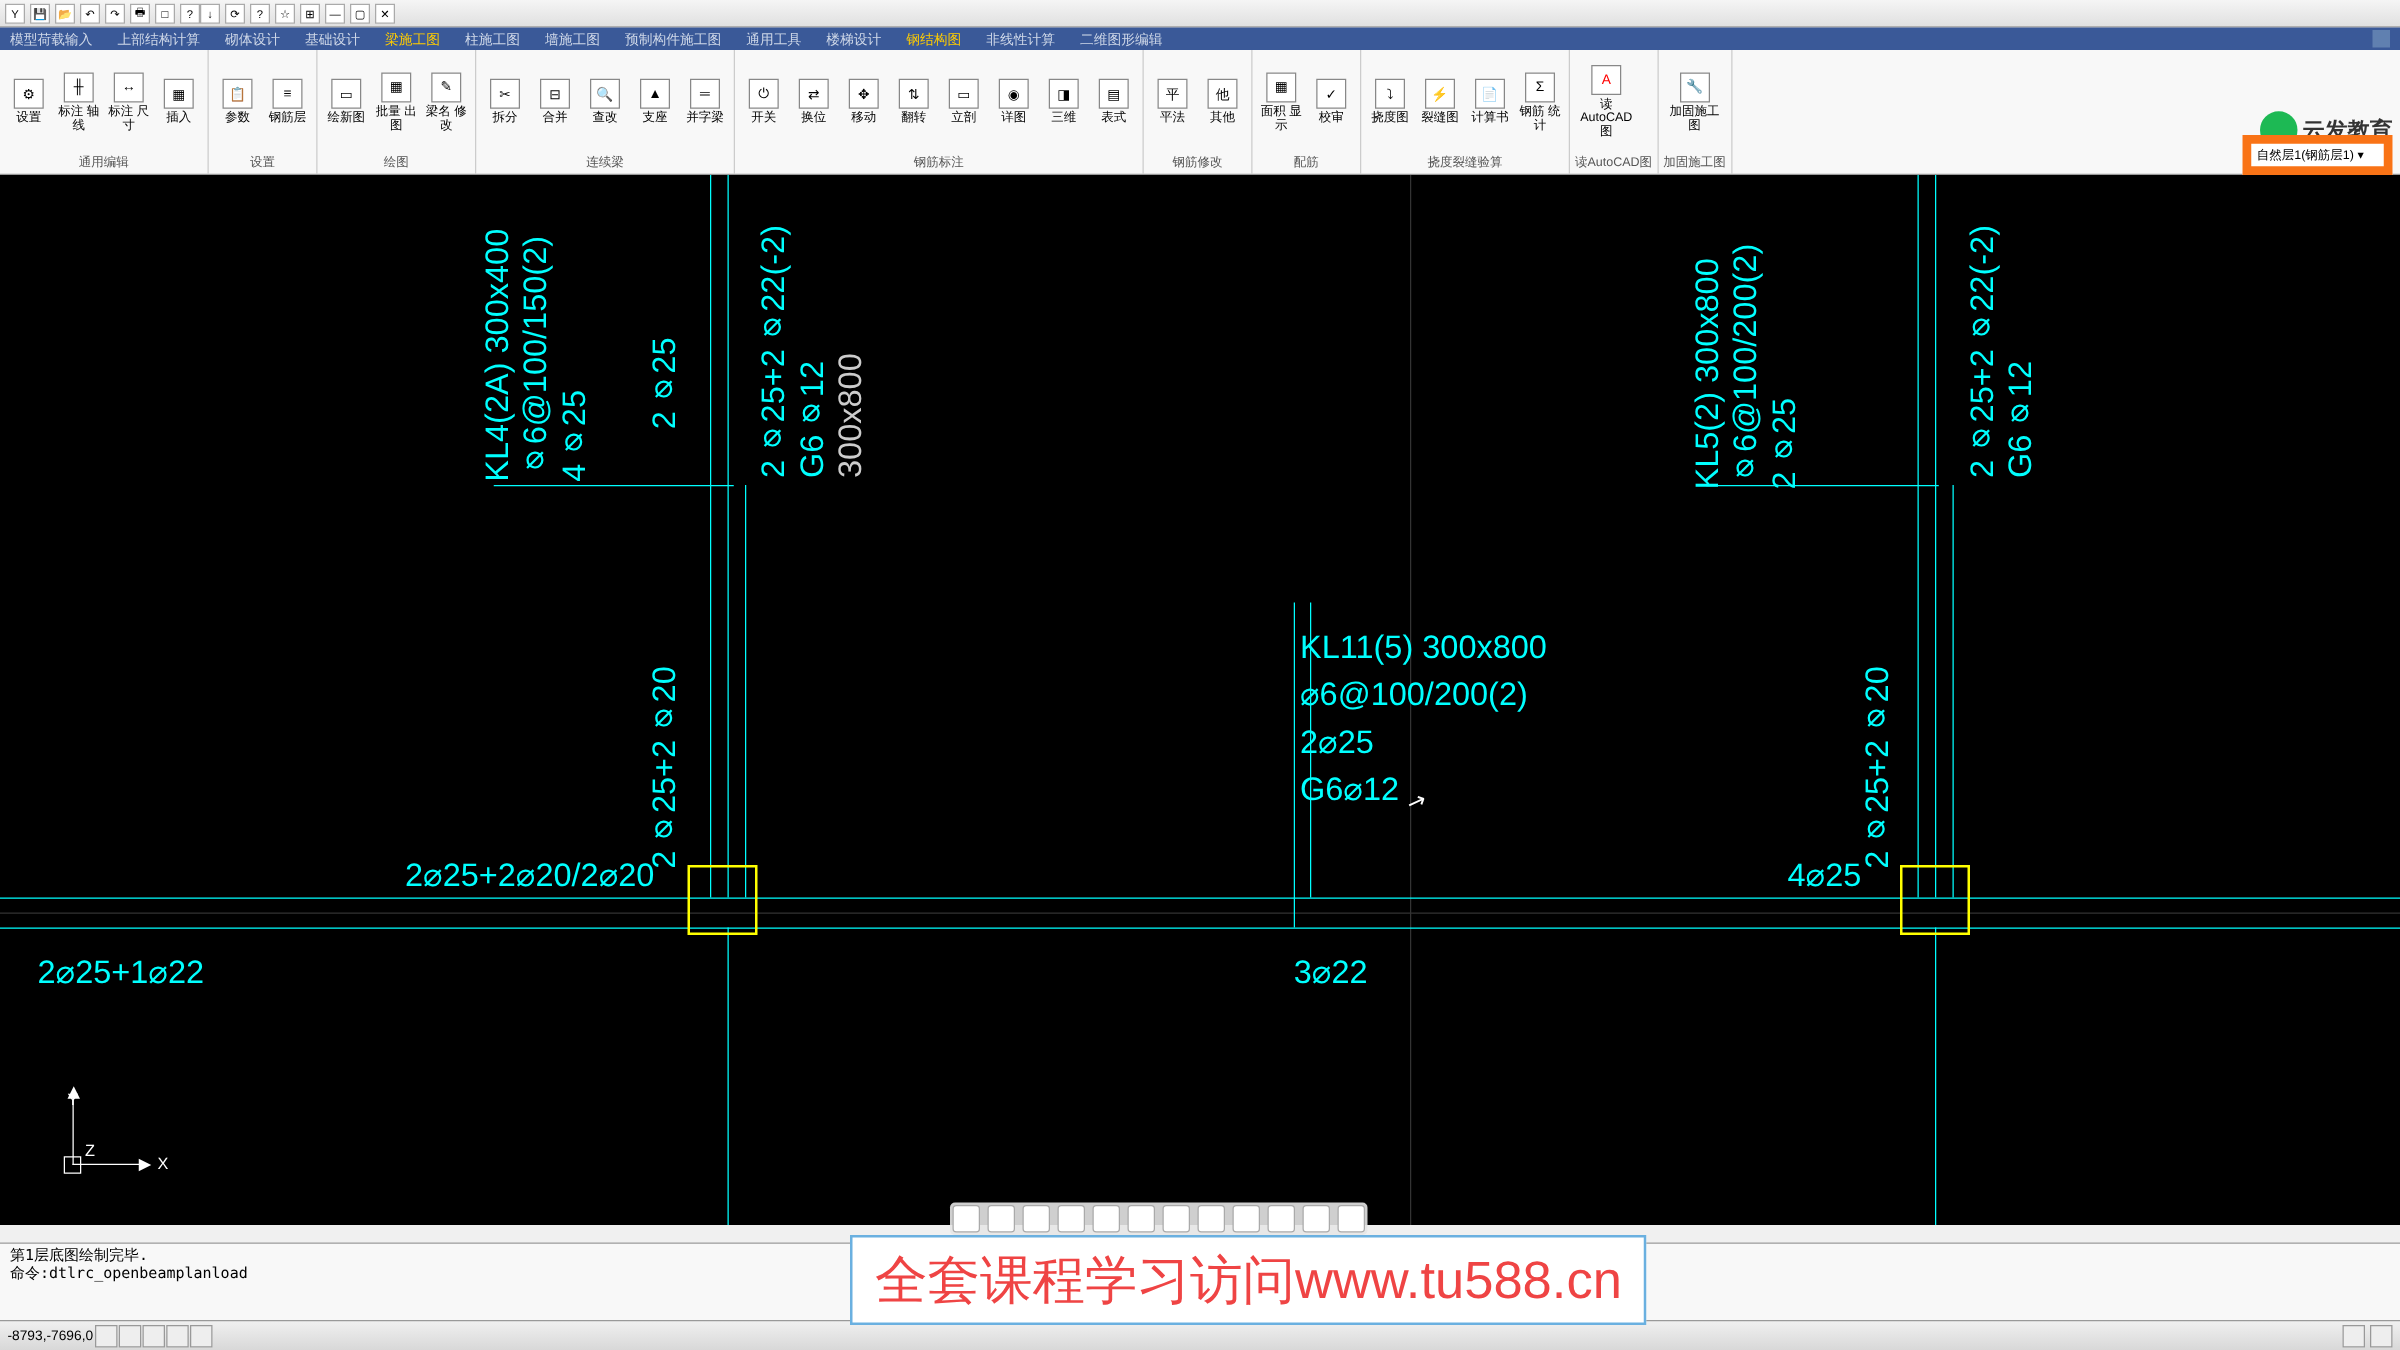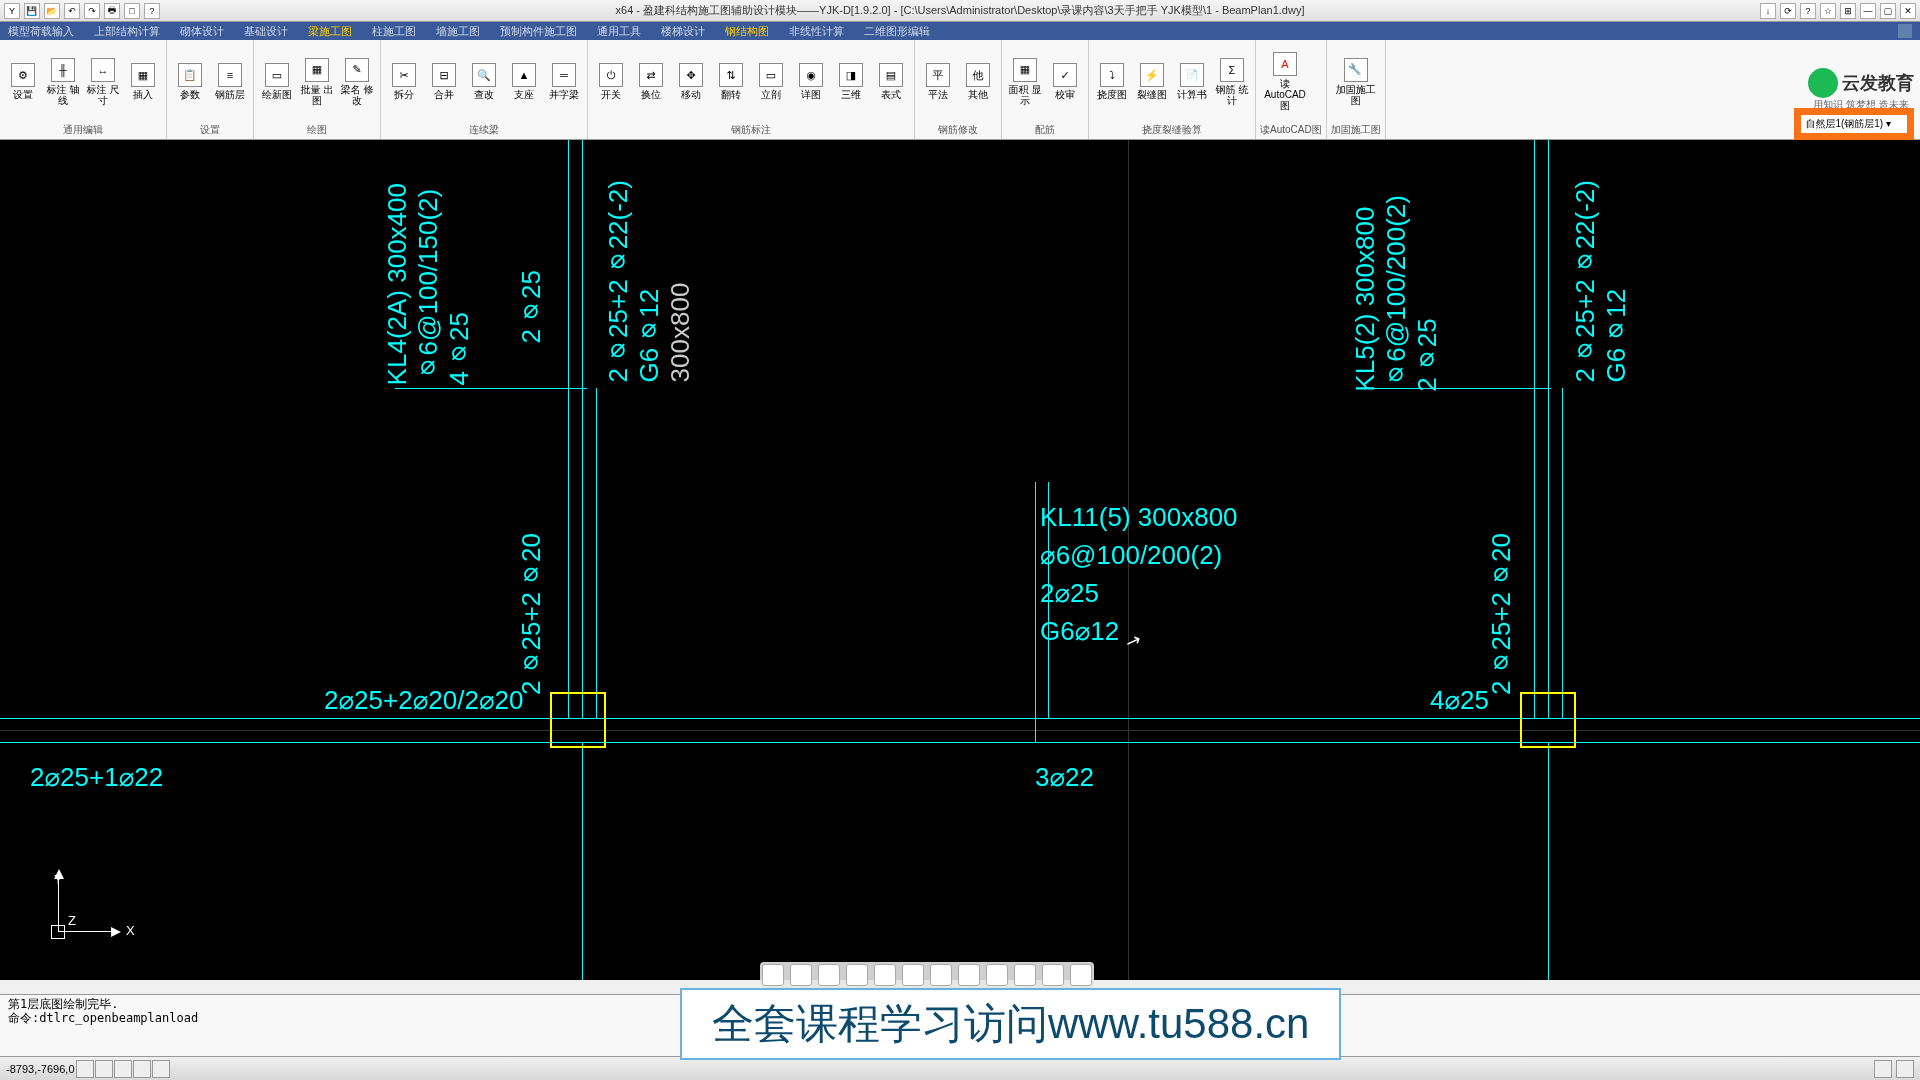--- a/index.html
+++ b/index.html
@@ -17,21 +17,21 @@
 .menu-icon-right { margin-left: auto; width: 14px; height: 14px; background: #6080b0; }
 
 .ribbon { height: 100px; background: #f8f8f8; border-bottom: 1px solid #999; display: flex; }
 .ribbon-group { border-right: 1px solid #ccc; display: flex; flex-direction: column; padding: 2px 4px 0; }
 .ribbon-buttons { display: flex; gap: 2px; flex: 1; }
 .ribbon-btn { display: flex; flex-direction: column; align-items: center; justify-content: center; width: 38px; padding: 2px; cursor: pointer; }
 .ribbon-btn-wide { width: 50px; }
 .ribbon-icon { width: 24px; height: 24px; border: 1px solid #888; background: #fff; margin-bottom: 2px; display: flex; align-items: center; justify-content: center; }
 .ribbon-label { font-size: 10px; text-align: center; line-height: 11px; }
 .ribbon-group-label { font-size: 10px; text-align: center; color: #555; padding: 2px 0; }
-.ribbon-right { margin-left: auto; display: flex; align-items: center; padding: 6px; gap: 8px; }
+.ribbon-right { margin-left: auto; display: flex; align-items: flex-end; padding: 6px; gap: 8px; }
 .logo-area { display: flex; flex-direction: column; align-items: center; }
 .logo-circle { width: 30px; height: 30px; border-radius: 50%; background: #1db954; margin-right: 4px; }
 .logo-wrap { display: flex; align-items: center; }
 .logo-text { font-size: 18px; font-weight: bold; color: #333; }
 .logo-sub { font-size: 10px; color: #666; }
 .layer-select { border: 7px solid #f97316; padding: 2px 16px 2px 4px; background: #fff; font-size: 10px; position: absolute; right: 6px; top: 108px; }
 
 .canvas { position: absolute; top: 140px; left: 0; right: 0; bottom: 100px; background: #000; overflow: hidden; }
 .crosshair-h { position: absolute; height: 1px; background: #333; left: 0; right: 0; top: 590px; }
 .crosshair-v { position: absolute; width: 1px; background: #333; top: 0; bottom: 0; left: 1128px; }
@@ -59,41 +59,40 @@
 .cmd-area { position: absolute; left: 0; right: 0; bottom: 24px; height: 62px; background: #f8f8f8; border-top: 1px solid #999; padding: 2px 8px; font-family: Consolas, monospace; font-size: 12px; }
 .cmd-line { line-height: 14px; }
 .cmd-input { display: flex; }
 
 .status-bar { position: absolute; left: 0; right: 0; bottom: 0; height: 24px; background: linear-gradient(#f0f0f0, #d8d8d8); border-top: 1px solid #999; display: flex; align-items: center; padding: 0 6px; gap: 1px; }
 .status-coord { font-size: 11px; }
 .status-btns { display: flex; gap: 1px; }
 .status-btn { width: 18px; height: 18px; border: 1px solid #999; background: #eee; }
 .status-right { margin-left: auto; display: flex; gap: 4px; }
 
-.overlay-banner { position: absolute; left: 680px; bottom: 20px; background: #fff; border: 2px solid #6ab0e0; padding: 6px 30px; font-size: 42px; font-family: SimSun, serif; color: #0c4a6e; }
+.overlay-banner { position: absolute; left: 680px; bottom: 20px; background: #fff; border: 2px solid #6ab0e0; padding: 6px 18px; font-size: 42px; font-family: SimSun, serif; color: #ef4444; }
 .overlay-banner .url { font-family: Arial; }
 
 .toolbar-bottom { position: absolute; bottom: 92px; left: 760px; display: flex; gap: 6px; background: rgba(230,230,230,0.9); padding: 2px; border-radius: 4px; }
 .toolbar-bottom-icon { width: 22px; height: 22px; border: 1px solid #aaa; background: #fff; border-radius: 3px; }
 </style>
 </head>
 <body>
 
 <div class="title-bar">
   <div class="title-bar-left">
     <span class="title-bar-icon">Y</span>
     <span class="title-bar-icon">💾</span>
     <span class="title-bar-icon">📂</span>
     <span class="title-bar-icon">↶</span>
     <span class="title-bar-icon">↷</span>
     <span class="title-bar-icon">🖶</span>
     <span class="title-bar-icon">□</span>
     <span class="title-bar-icon">?</span>
   </div>
-  <div class="title-text">x64 - 盈建科结构施工图辅助设计模块——YJK-D[1.9.2.0] - [C:\Users\Administrator\Desktop\录课内容\3天手把手  YJK模型\1 - BeamPlan1.dwy]</div>
   <div class="title-bar-right">
     <span class="title-bar-icon">↓</span>
     <span class="title-bar-icon">⟳</span>
     <span class="title-bar-icon">?</span>
     <span class="title-bar-icon">☆</span>
     <span class="title-bar-icon">⊞</span>
     <span class="title-bar-icon">—</span>
     <span class="title-bar-icon">▢</span>
     <span class="title-bar-icon">✕</span>
   </div>

